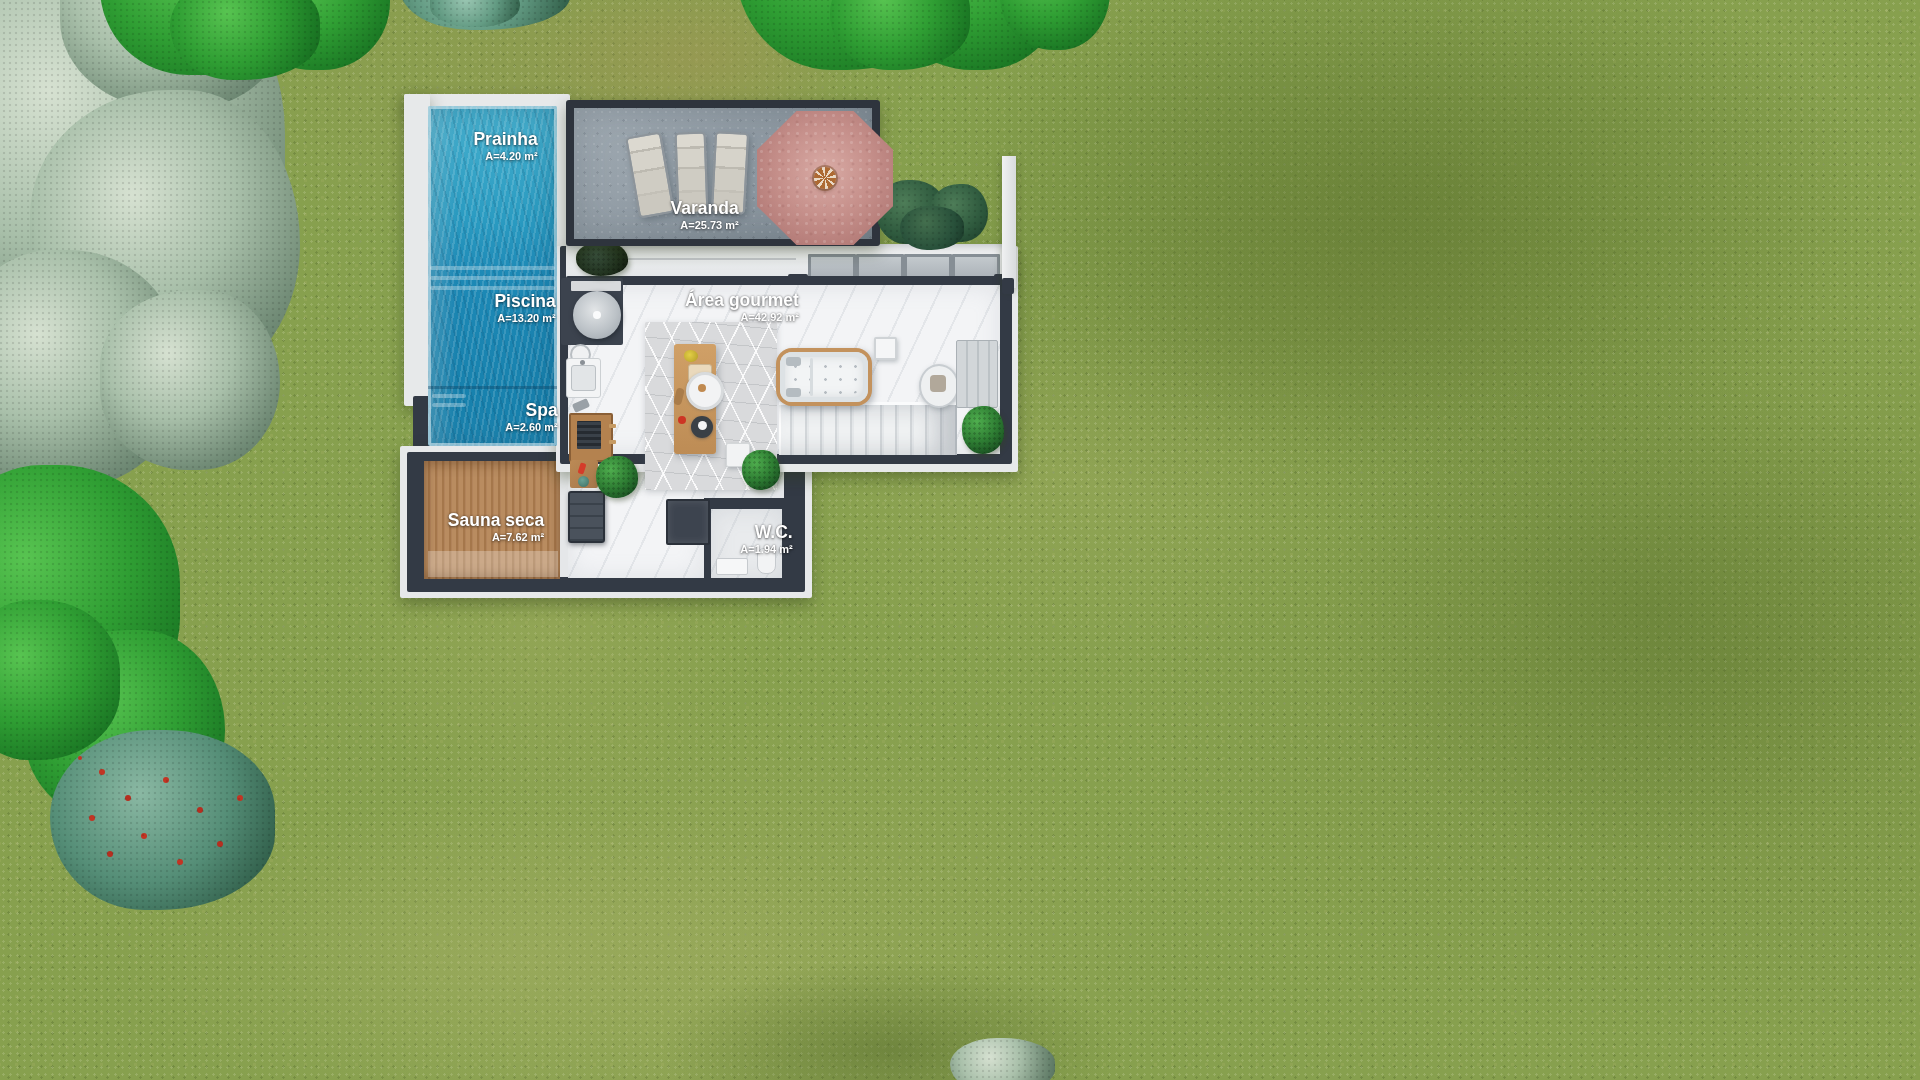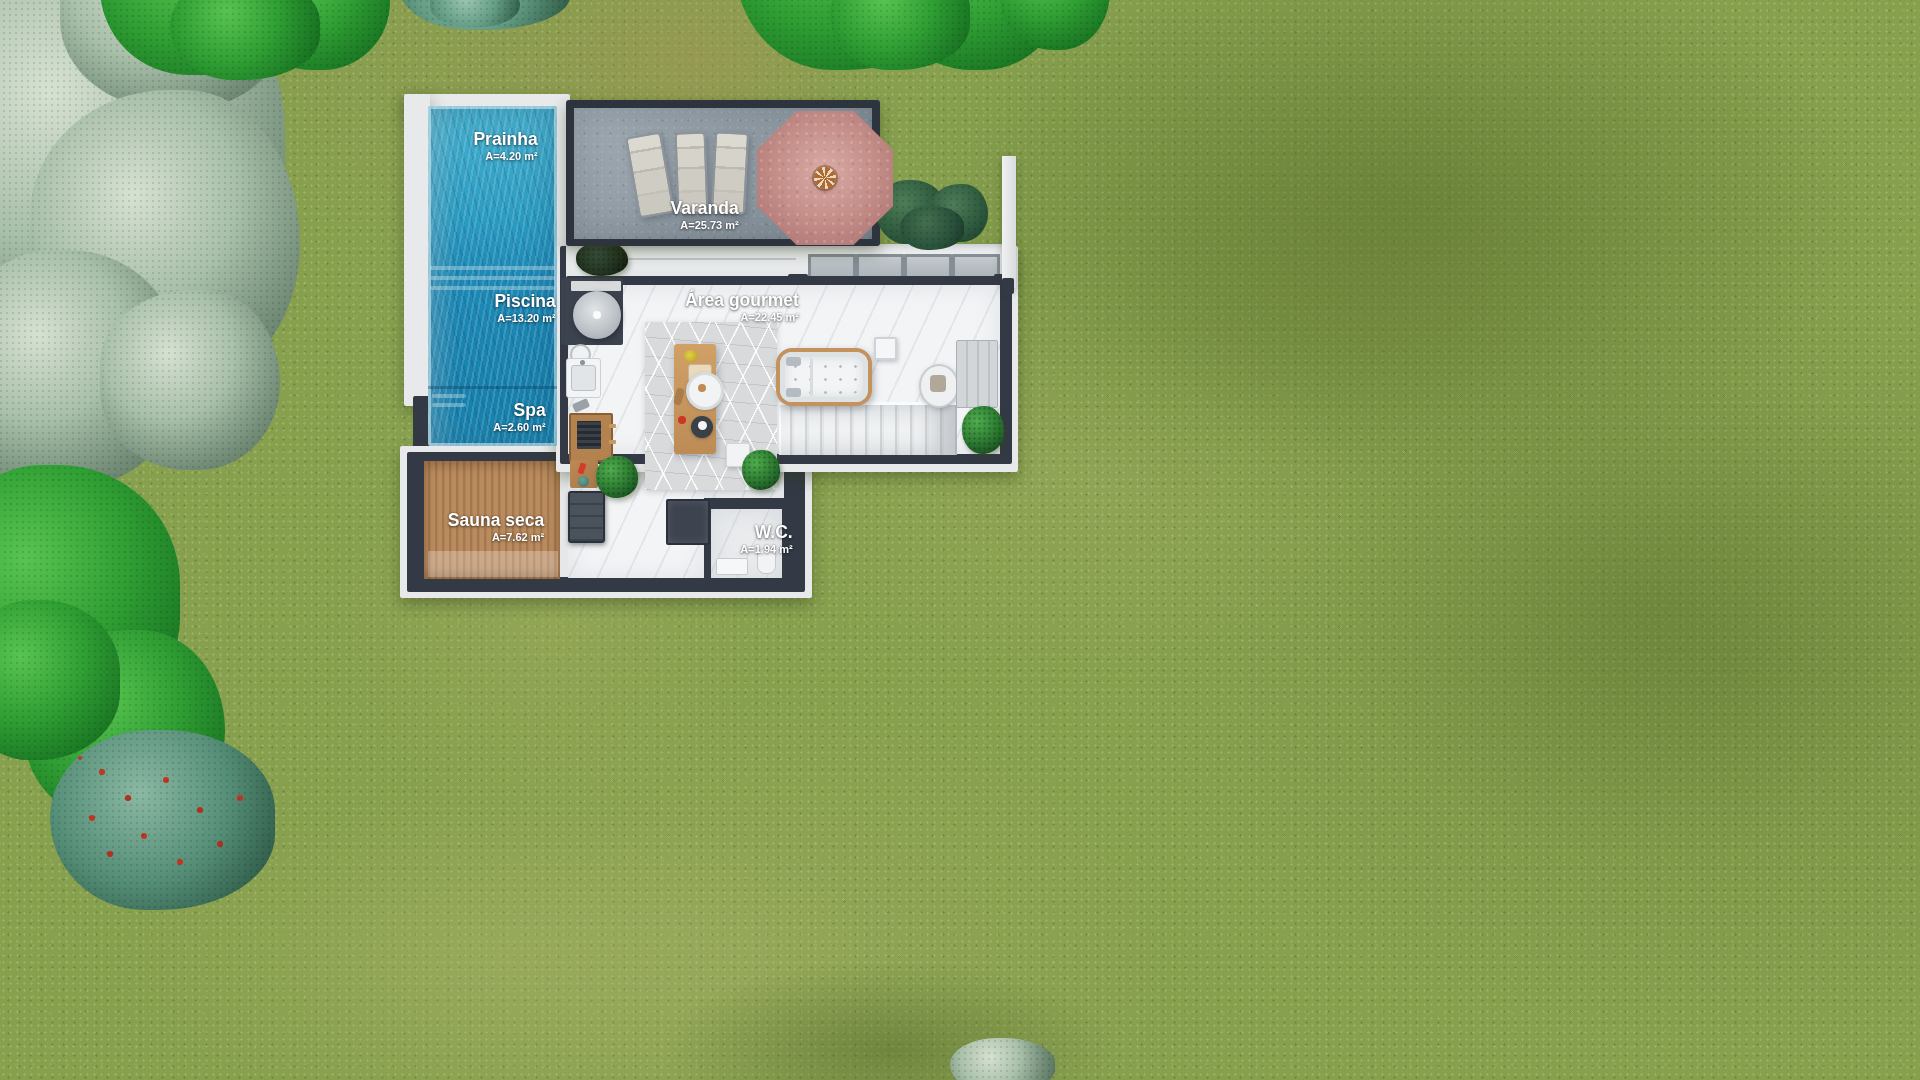--- a/index.html
+++ b/index.html
@@ -263,23 +263,23 @@
   <div class="abs room-label" style="left:690px;top:215px;">
     <span class="name">Varanda</span>
     <span class="area">A=25.73 m²</span>
   </div>
   <div class="abs room-label" style="left:507px;top:308px;">
     <span class="name">Piscina</span>
     <span class="area">A=13.20 m²</span>
   </div>
   <div class="abs room-label" style="left:742px;top:307px;">
     <span class="name">Área gourmet</span>
-    <span class="area">A=22.45 m²</span>
-  </div>
-  <div class="abs room-label" style="left:500px;top:417px;">
+    <span class="area">A=42.92 m²</span>
+  </div>
+  <div class="abs room-label" style="left:512px;top:417px;">
     <span class="name">Spa</span>
     <span class="area">A=2.60 m²</span>
   </div>
   <div class="abs room-label" style="left:496px;top:527px;">
     <span class="name">Sauna seca</span>
     <span class="area">A=7.62 m²</span>
   </div>
   <div class="abs room-label" style="left:747px;top:539px;">
     <span class="name">W.C.</span>
     <span class="area">A=1.94 m²</span>

